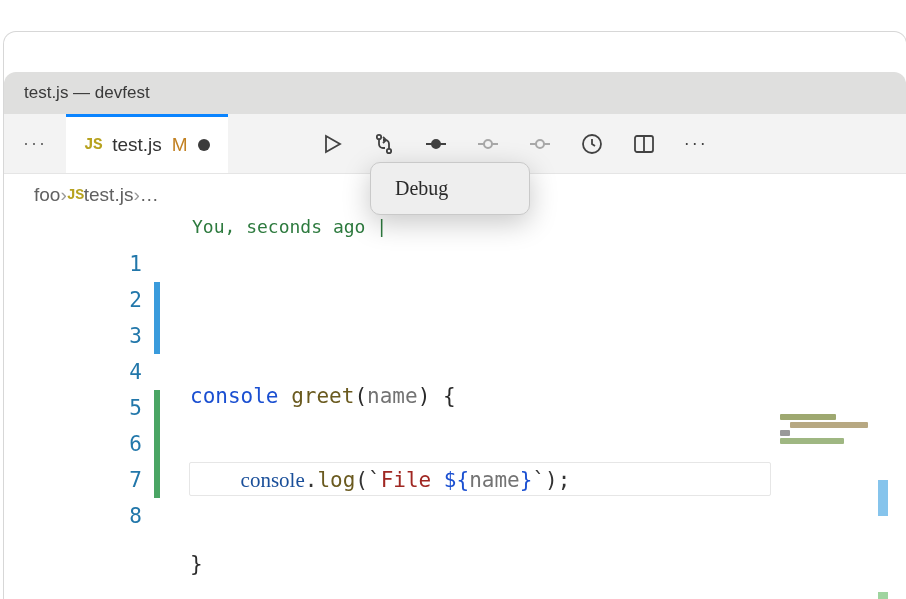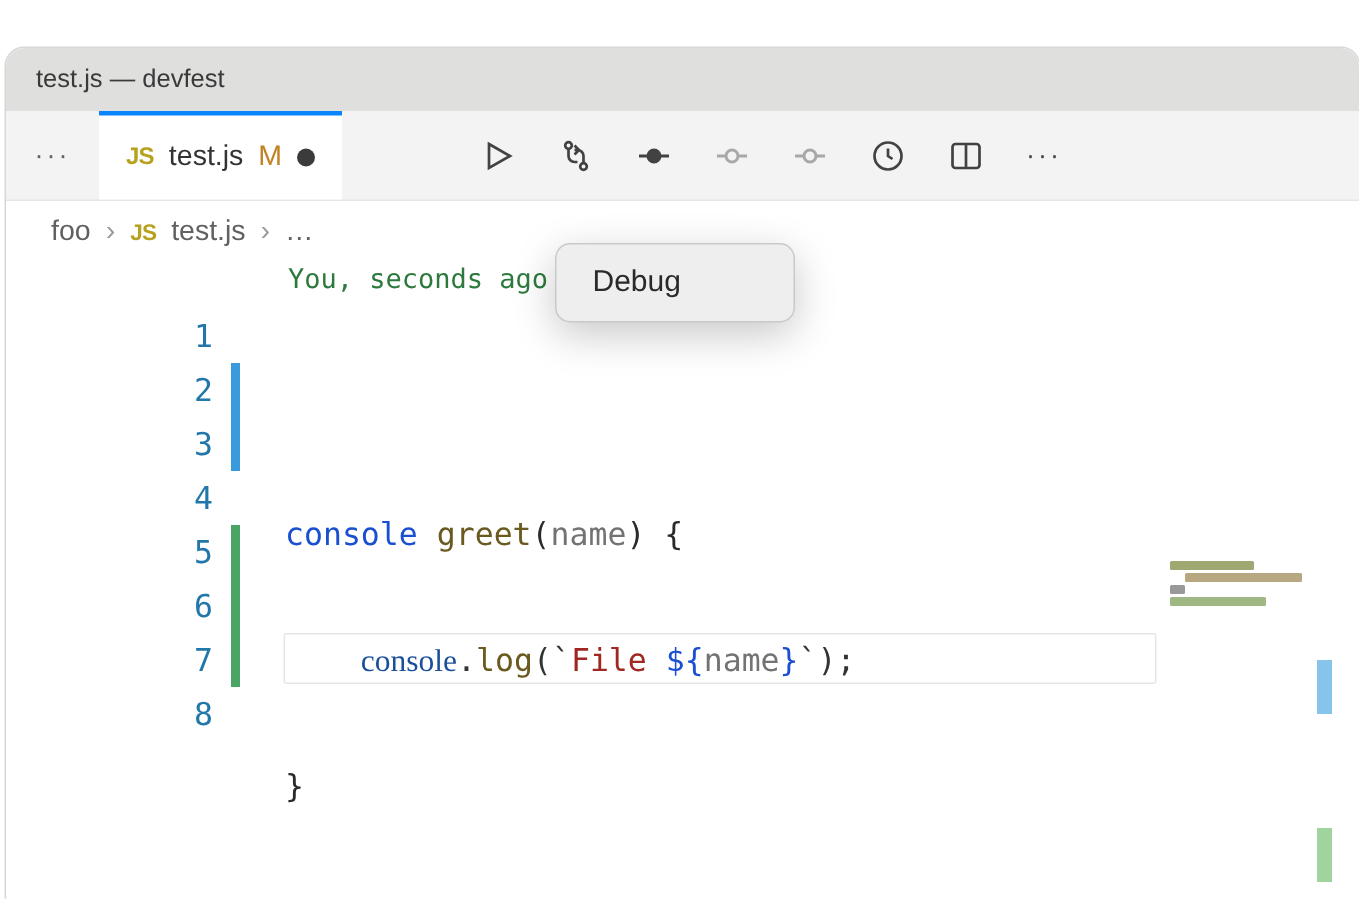--- a/index.html
+++ b/index.html
@@ -23,20 +23,21 @@
     .titlebar {
       background: #dfdfde;
       height: 42px;
       display: flex;
       align-items: center;
       padding: 0 20px;
       font-size: 17px;
       color: #3a3a3a;
       border-top-left-radius: 12px;
       border-top-right-radius: 12px;
+      margin-top: 40px;
     }
     .tab-row {
       display: flex;
       align-items: center;
       height: 60px;
       background: #f3f3f3;
       border-bottom: 1px solid #e5e5e5;
     }
     .tab-gutter {
       width: 62px;
@@ -57,20 +58,21 @@
       border-top: 3px solid #0a84ff;
       font-size: 19px;
       color: #333;
       position: relative;
     }
     .js-badge {
       color: #b7a21f;
       font-weight: 700;
       font-size: 16px;
       letter-spacing: -0.5px;
+      font-family: Liberation Mono, monospace;
     }
     .modified-m {
       color: #c28122;
       font-size: 19px;
     }
     .dirty-dot {
       width: 12px; height: 12px; border-radius: 50%;
       background: #3b3b3b;
       display: inline-block;
     }
@@ -87,21 +89,20 @@
       width: 28px; height: 28px;
       display: inline-flex; align-items: center; justify-content: center;
       color: #424242;
       cursor: pointer;
     }
     .toolbar .icon-btn.dim { color: #a8a8a8; }
     .toolbar svg { width: 24px; height: 24px; }
     .breadcrumb {
       display: flex;
       align-items: center;
-      gap: 10px;
       padding: 10px 8px 10px 30px;
       font-size: 19px;
       color: #616161;
     }
     .breadcrumb .sep { color: #9a9a9a; }
     .breadcrumb .js-badge { font-size: 15px; }
     .editor-area {
       display: flex;
       position: relative;
       font-family: Menlo, Consolas, monospace;
@@ -157,20 +158,21 @@
       position: absolute;
       left: 370px;
       top: 162px;
       background: #eeeeee;
       border: 1px solid #c9c9c9;
       border-radius: 10px;
       box-shadow: 0 8px 28px rgba(0,0,0,0.22);
       padding: 6px;
       min-width: 160px;
       z-index: 20;
+      font-family: Liberation Serif, serif;
     }
     .context-menu .menu-item {
       padding: 8px 18px;
       font-size: 20px;
       color: #2a2a2a;
       border-radius: 6px;
       cursor: pointer;
     }
     .minimap {
       position: absolute;

